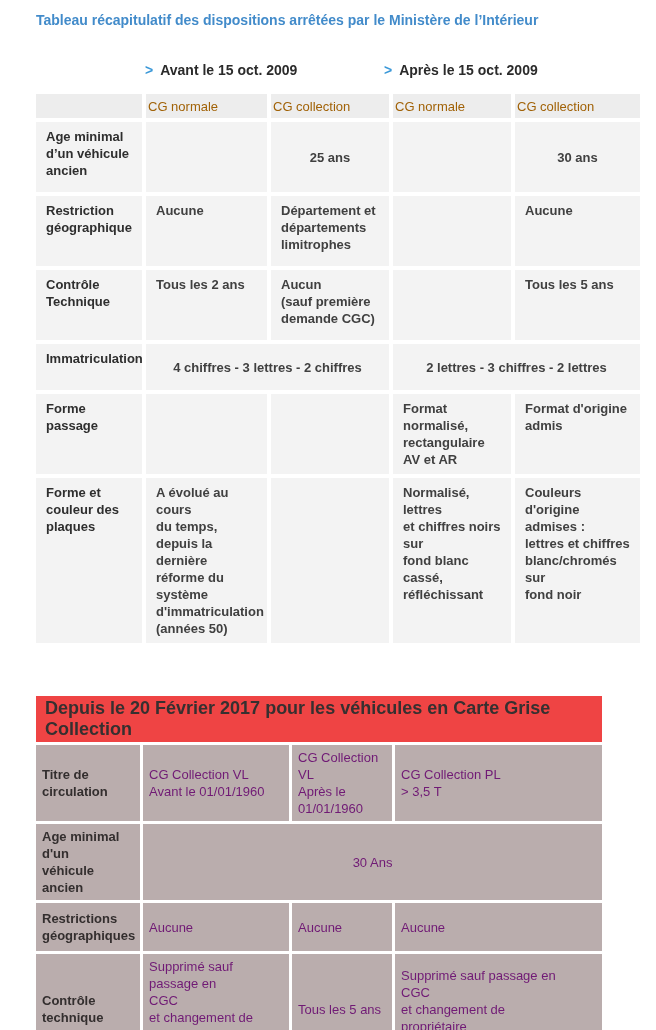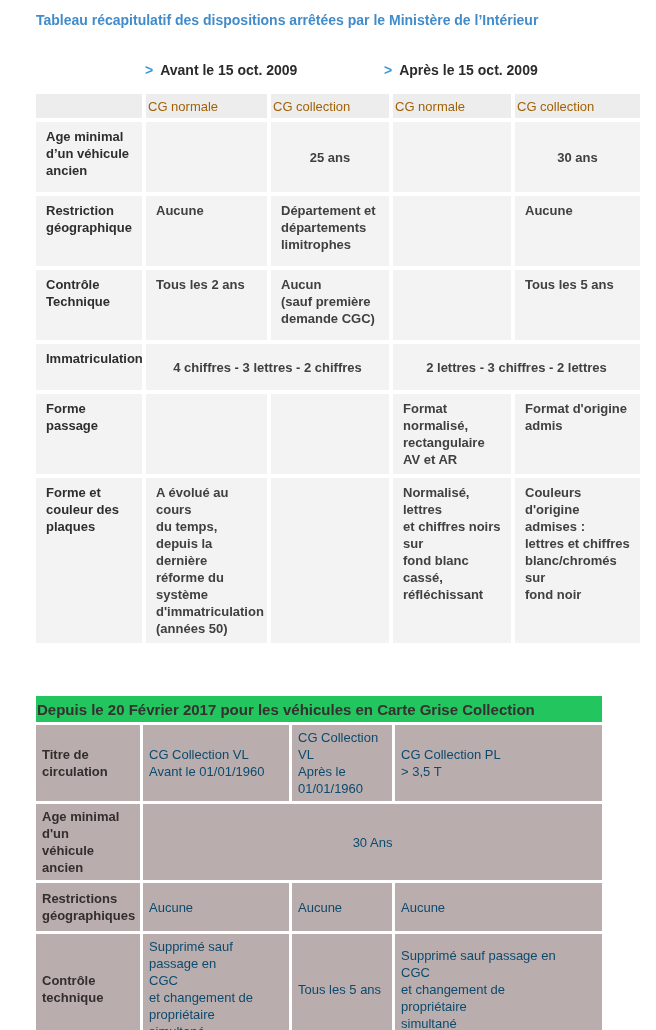--- a/index.html
+++ b/index.html
@@ -40,25 +40,25 @@
   table.t1 td.center{text-align:center;vertical-align:middle;}
   tr.r1{height:70px}tr.r2{height:70px}tr.r3{height:70px}
   tr.r4{height:46px}tr.r5{height:68px}tr.r6{height:118px}
 
   
   table.t2{
     border-collapse:separate;border-spacing:3px;
     table-layout:fixed;width:572px;margin:46px 0 0 -3px;
   }
   table.t2 th.t2head{
-    background:#22c55e;color:#363030;font-size:15px;font-weight:bold;
-    text-align:left;height:22px;padding:2px 4px 2px 1px;
+    background:#ef4444;color:#363030;font-size:18px;font-weight:bold;
+    text-align:left;height:22px;padding:2px 4px 2px 9px;
   }
   table.t2 td{
-    background:#baadad;font-size:13px;line-height:17px;color:#0c4a6e;
+    background:#baadad;font-size:13px;line-height:17px;color:#701a75;
     vertical-align:middle;padding:4px 6px;white-space:pre-line;
     overflow:hidden;
   }
   table.t2 td.rowlabel2{font-weight:bold;color:#332e2e;}
   table.t2 td.center{text-align:center;}
   tr.u1{height:64px}tr.u2{height:50px}tr.u3{height:48px}
   tr.u4{height:98px}
 </style>
 </head>
 <body>

